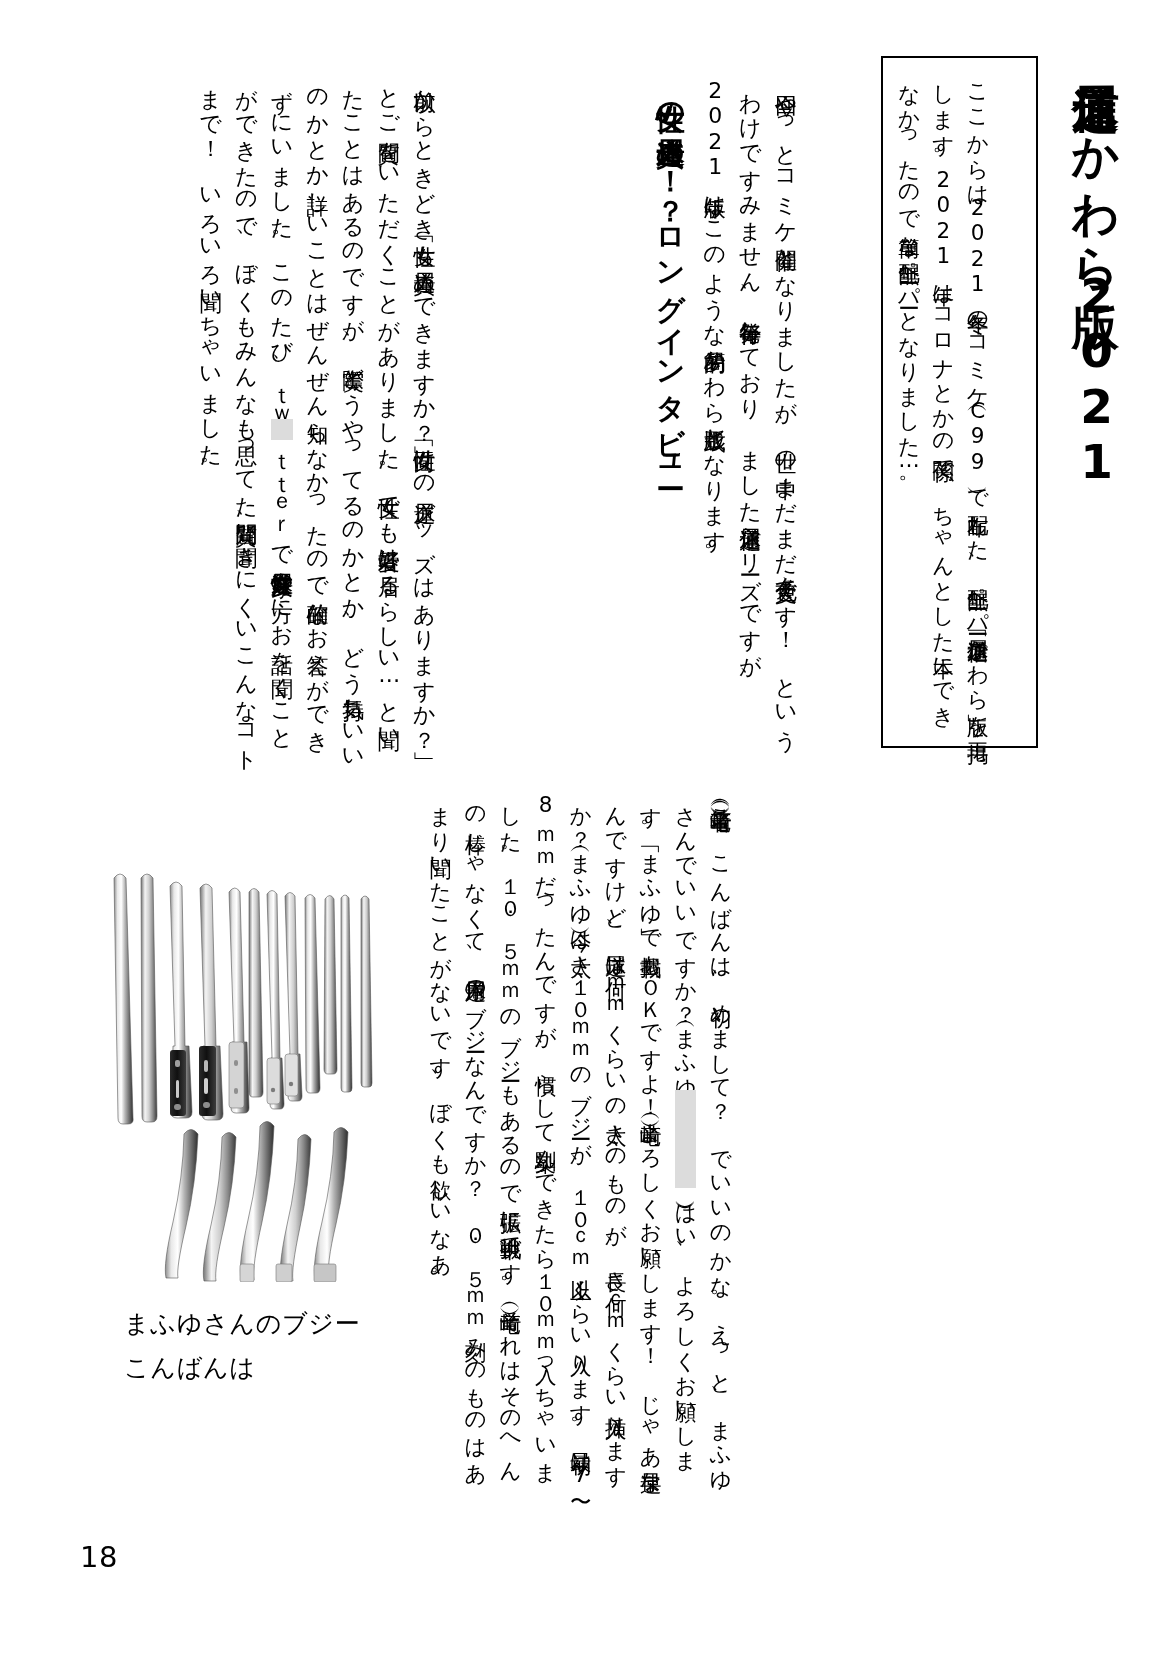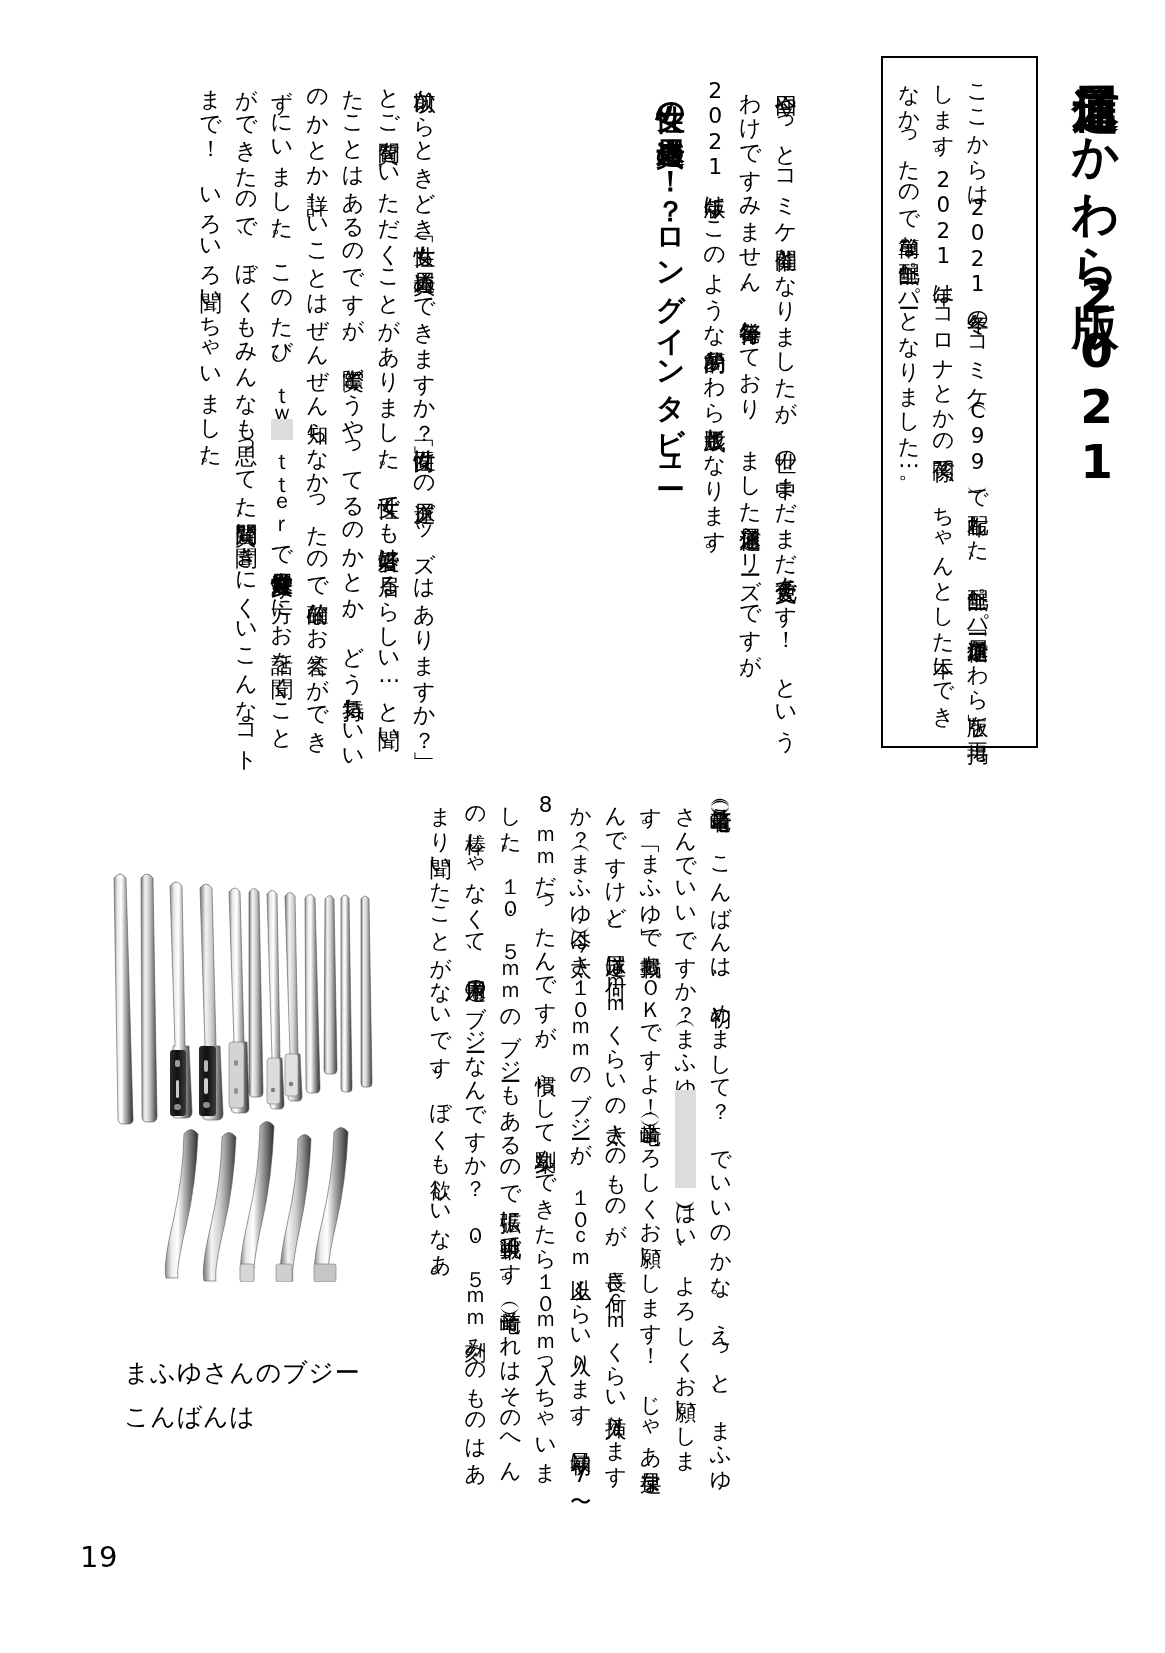--- a/index.html
+++ b/index.html
@@ -129,21 +129,21 @@
     top: 812px;
     width: 290px;
     height: 470px;
   }
   #photo svg { display: block; }
 
   
   #caption {
     position: absolute;
     left: 124px;
-    top: 1351px;
+    top: 1302px;
     width: 300px;
     font-size: 25px;
     line-height: 1.75;
     letter-spacing: 0.03em;
   }
 
   
   #folio {
     position: absolute;
     left: 80px;
@@ -251,15 +251,15 @@
         <rect x="152" y="452" width="14" height="18" rx="2" fill="#d6d6d6" stroke="#777" stroke-width="0.6"></rect>
       </g>
     </svg>
   </div>
 
   <div id="caption">
     <div>まふゆさんのブジー</div>
     <div>こんばんは</div>
   </div>
 
-  <div id="folio">19</div>
+  <div id="folio">18</div>
 
 </div>
 
 </body></html>

